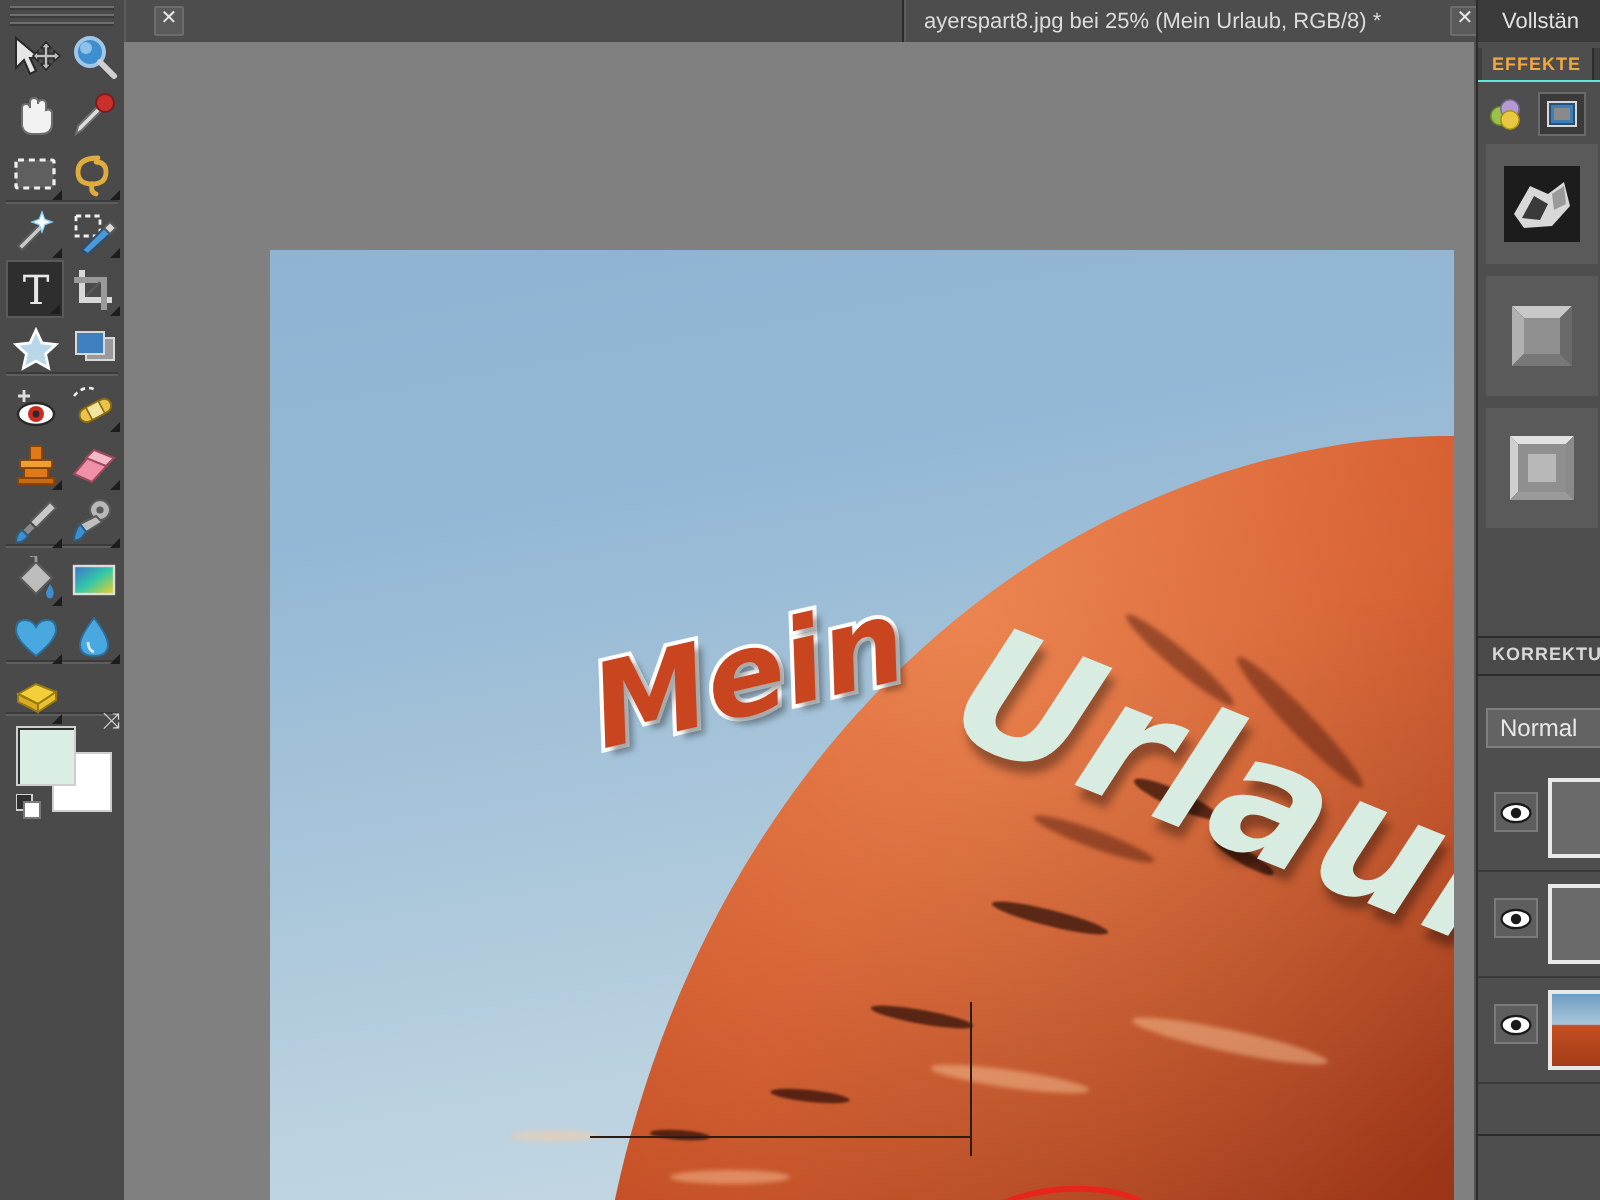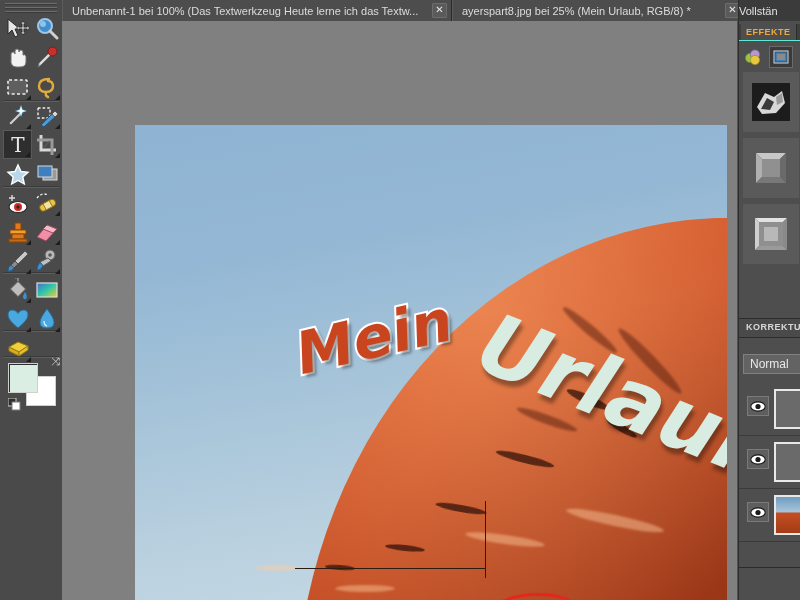--- a/index.html
+++ b/index.html
@@ -125,21 +125,21 @@
   #vthumb{position:absolute;left:0;top:180px;width:15px;height:300px;background:#6d6d6d;border:1px solid #4a4a4a;box-sizing:border-box;}
 
   
   #right{
     position:absolute;left:738px;top:0;width:62px;height:600px;
     background:#4e4e4e;border-left:1px solid #2c2c2c;
   }
   #menubar-right{
     position:absolute;left:0;top:0;width:62px;height:21px;
     background:#3b3b3b;color:#e2e2e2;font-size:11px;
-    display:flex;align-items:center;padding-left:0;box-sizing:border-box;
+    display:flex;align-items:center;padding-left:12px;box-sizing:border-box;
     overflow:hidden;white-space:nowrap;
   }
   .panel-tabrow{
     position:absolute;left:0;width:77px;height:16px;background:#3f3f3f;
     border-bottom:1px solid #5eead4;
   }
   .panel-tab{
     position:absolute;left:2px;top:0;height:16px;padding:0 5px;
     background:#4e4e4e;color:#f0a840;font-size:9px;font-weight:bold;
     line-height:16px;letter-spacing:.5px;box-sizing:border-box;
@@ -388,21 +388,20 @@
         <svg width="13" height="13" viewBox="0 0 13 13">
           <rect x="0" y="0" width="8" height="8" fill="#2f2f2f" stroke="#d0d0d0" stroke-width="1"></rect>
           <rect x="4" y="4" width="8" height="8" fill="#ffffff" stroke="#7a7a7a" stroke-width="1"></rect>
         </svg>
       </div>
     </div>
   </div>
 
   <div id="tabbar">
     <div class="doctab" style="left:0;width:390px">
-      <span class="lbl">Unbenannt-1 bei 100% (Das Textwerkzeug Heute lerne ich das Textw...</span>
       <span class="tabclose">✕</span>
     </div>
     <div class="doctab active" style="left:390px;width:293px">
       <span class="lbl">ayerspart8.jpg bei 25% (Mein Urlaub, RGB/8) *</span>
       <span class="tabclose">✕</span>
     </div>
   </div>
 
   <div id="docarea">
 

